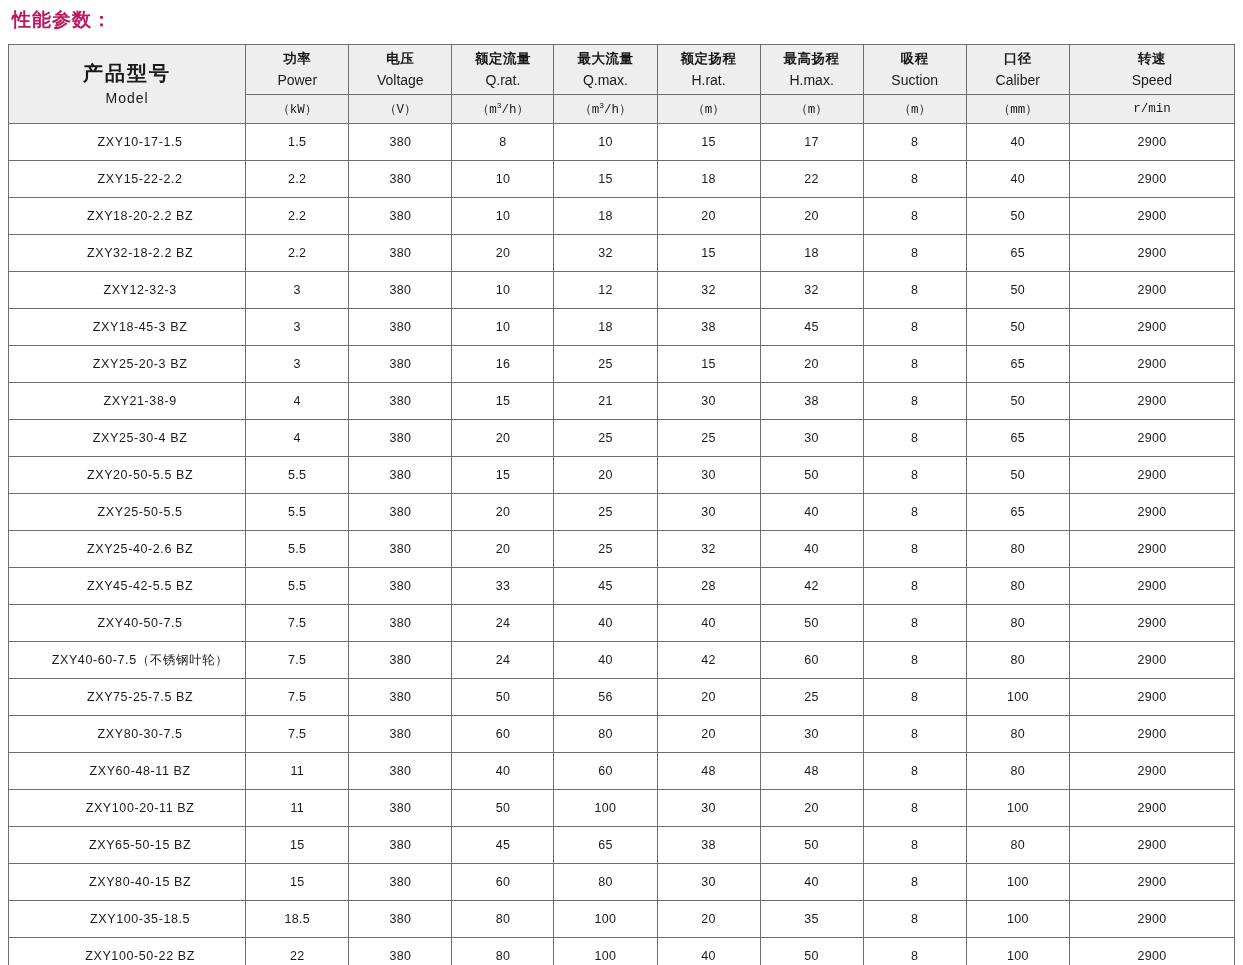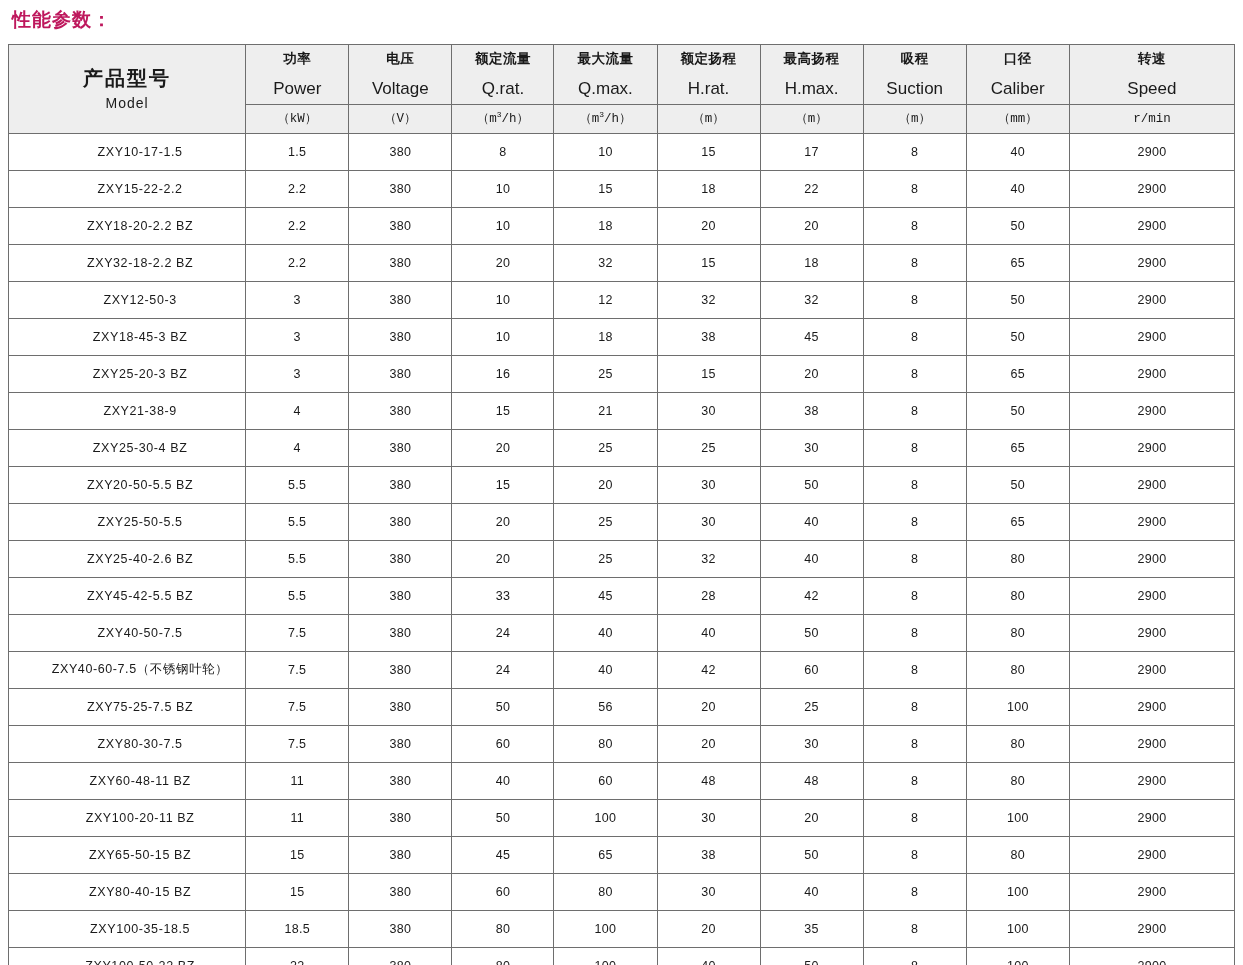--- a/index.html
+++ b/index.html
@@ -49,24 +49,24 @@
     padding: 6px 2px 5px 2px;
     line-height: 1.25;
   }
   .hdr-cn {
     font-size: 13.5px;
     font-weight: bold;
     letter-spacing: 0.5px;
     display: block;
   }
   .hdr-en {
-    font-size: 17px;
+    font-size: 14px;
     font-weight: normal;
     display: block;
-    margin-top: 10px;
+    margin-top: 4px;
   }
   .hdr-model .hdr-cn {
     font-size: 20px;
     letter-spacing: 2px;
   }
   .hdr-model .hdr-en {
     font-size: 14px;
     letter-spacing: 1px;
     margin-top: 4px;
   }
@@ -221,21 +221,21 @@
           <td>380</td>
           <td>20</td>
           <td>32</td>
           <td>15</td>
           <td>18</td>
           <td>8</td>
           <td>65</td>
           <td>2900</td>
         </tr>
         <tr>
-          <td class="model">ZXY12-50-3</td>
+          <td class="model">ZXY12-32-3</td>
           <td>3</td>
           <td>380</td>
           <td>10</td>
           <td>12</td>
           <td>32</td>
           <td>32</td>
           <td>8</td>
           <td>50</td>
           <td>2900</td>
         </tr>

